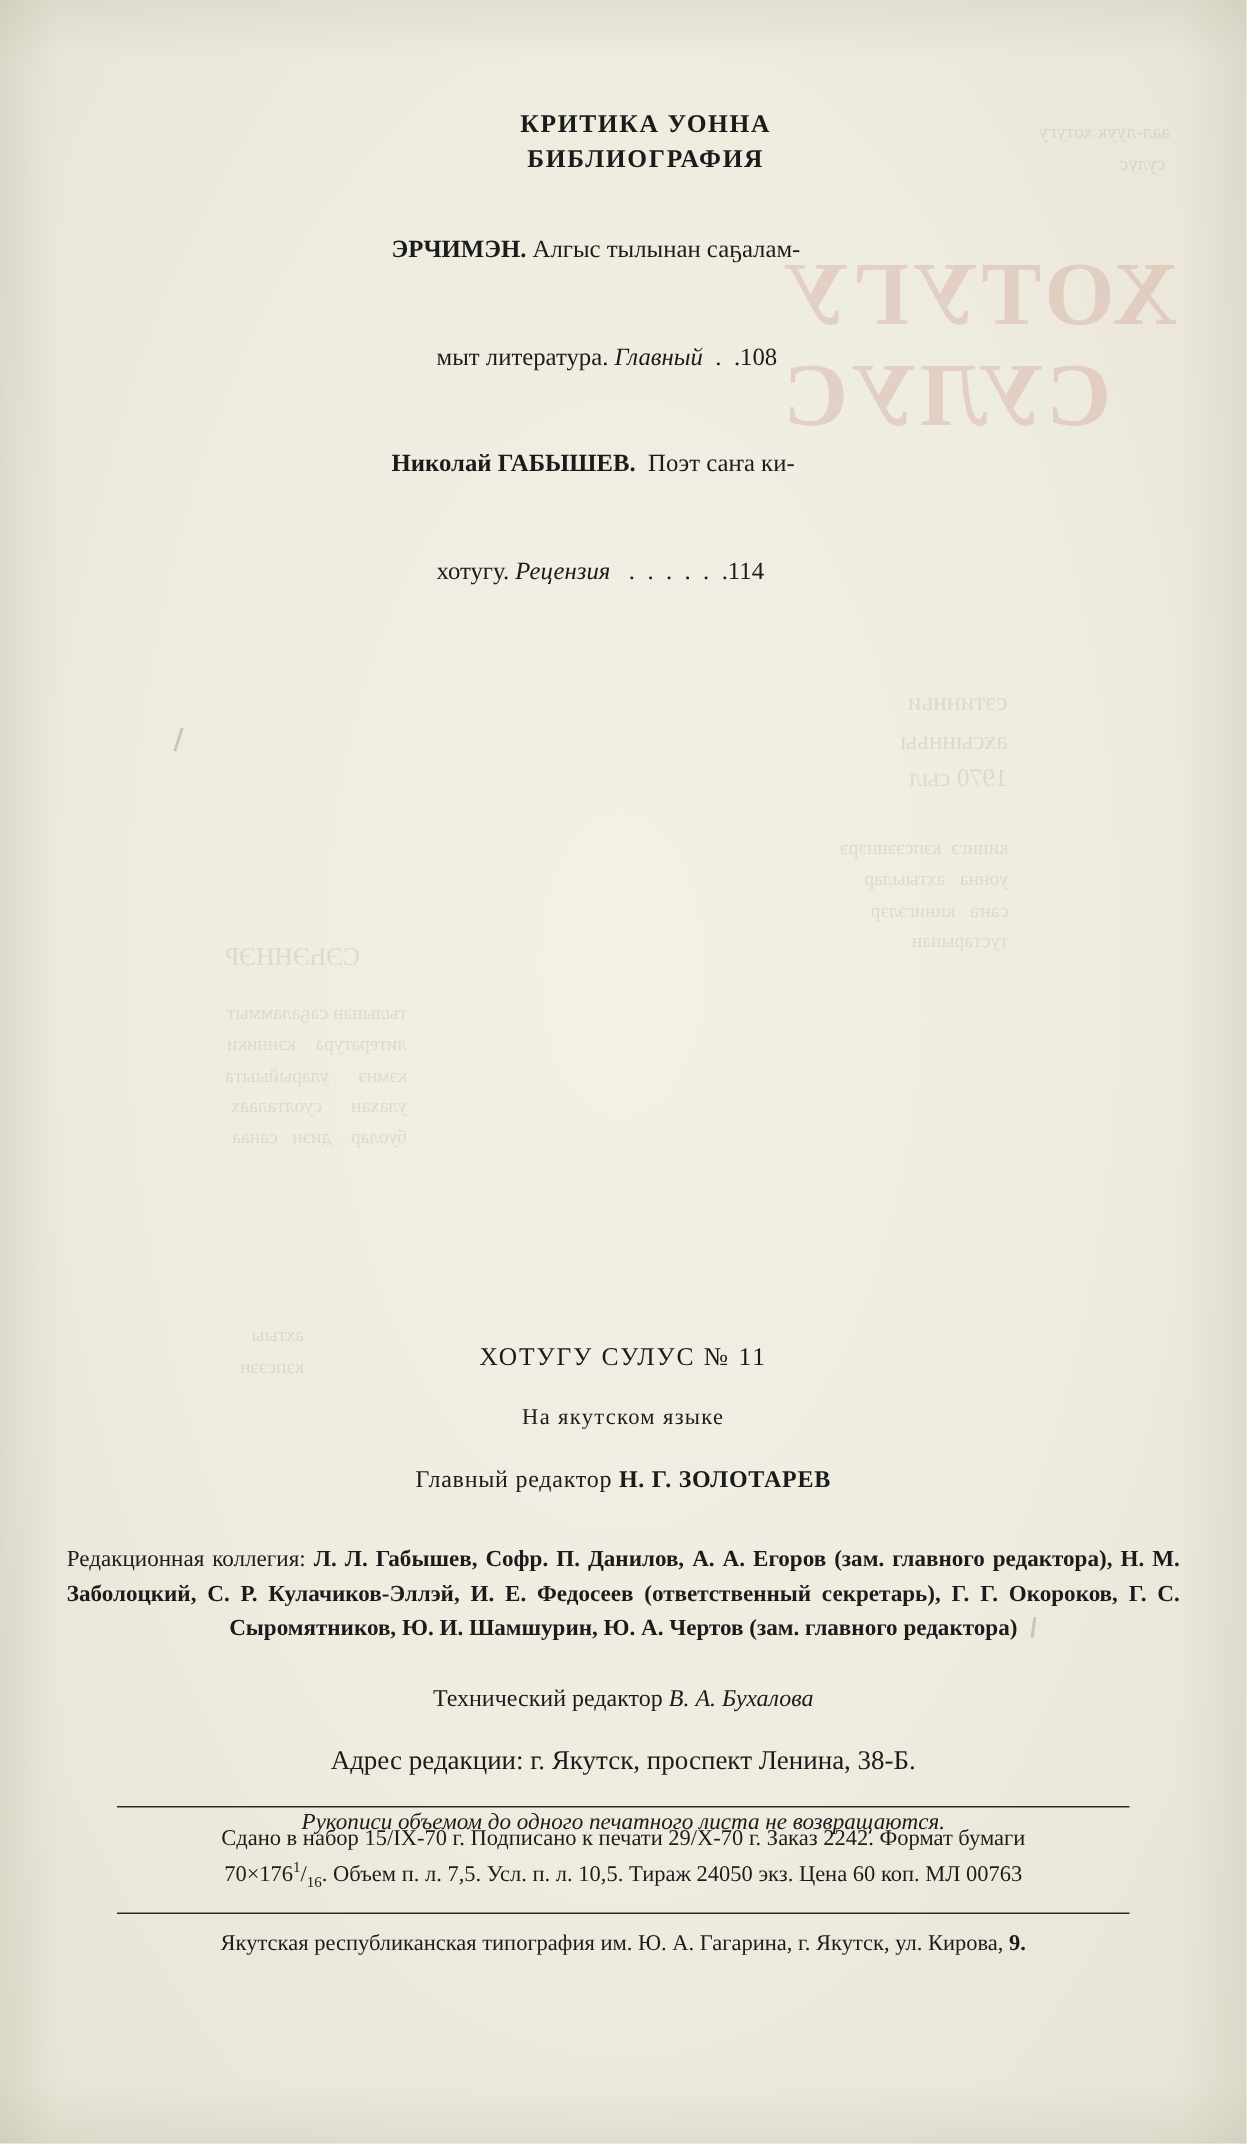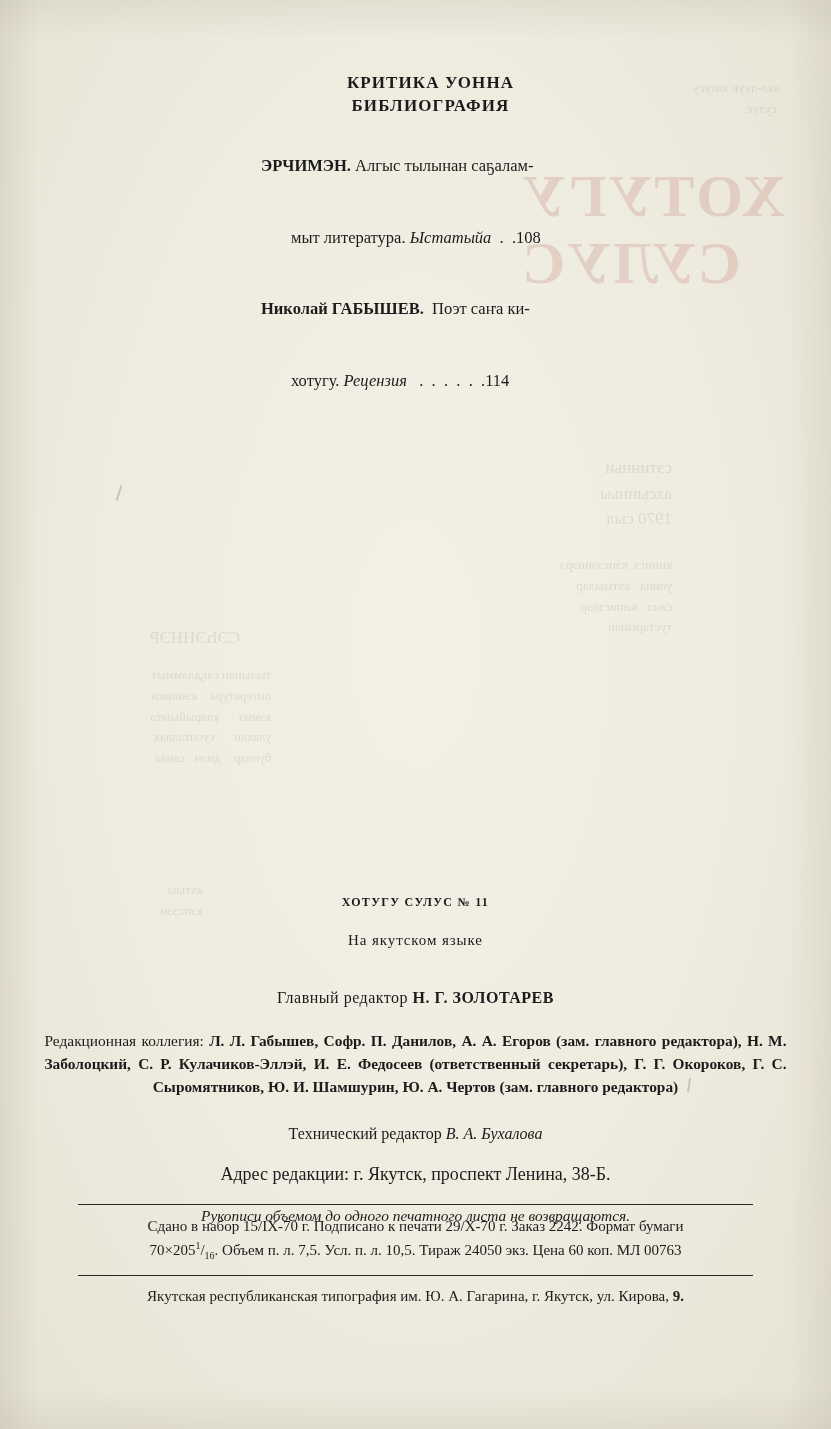--- a/index.html
+++ b/index.html
@@ -92,39 +92,39 @@
 
   
   .colophon {
     position: absolute;
     left: 0;
     top: 895px;
     width: 831px;
   }
   .col-title {
     text-align: center;
-    font-weight: bold;
-    font-size: 12px;
+    font-weight: normal;
+    font-size: 17px;
     letter-spacing: 1.3px;
   }
   .col-lang {
     text-align: center;
     font-size: 15px;
     letter-spacing: .9px;
     margin-top: 22px;
   }
   .col-editor {
     text-align: center;
     font-size: 16px;
     letter-spacing: .5px;
-    margin-top: 40px;
+    margin-top: 24px;
   }
   .col-editor .bold { font-weight: bold; }
   .col-board {
-    margin: 22px auto 0;
+    margin: 32px auto 0;
     width: 742px;
     font-size: 15.4px;
     line-height: 1.5;
     text-align: justify;
     text-align-last: center;
     font-family: Liberation Serif, serif;
   }
   .col-board .bold { font-weight: bold; }
   .col-tech {
     text-align: center;
@@ -225,21 +225,21 @@
     <div>БИБЛИОГРАФИЯ</div>
   </div>
 
   <div class="toc">
 
     <div class="toc-entry">
       <div class="toc-line">
         <span class="bold">ЭРЧИМЭН.</span><span> Алгыс тылынан саҕалам-</span>
       </div>
       <div class="toc-line toc-indent">
-        <span>мыт литература. </span><span class="ital">Ыстатыйа</span><span>  .  .</span><span class="pg">108</span>
+        <span>мыт литература. </span><span class="ital">Главный</span><span>  .  .</span><span class="pg">108</span>
       </div>
     </div>
 
     <div class="toc-entry">
       <div class="toc-line">
         <span class="bold">Николай ГАБЫШЕВ.</span><span>  Поэт саҥа ки-</span>
       </div>
       <div class="toc-line toc-indent">
         <span>хотугу. </span><span class="ital">Рецензия</span><span>   .  .  .  .  .  .</span><span class="pg">114</span>
       </div>
@@ -263,21 +263,21 @@
     </div>
     <div class="col-address">Адрес редакции: г. Якутск, проспект Ленина, 38-Б.</div>
     <div class="col-note">Рукописи объемом до одного печатного листа не возвращаются.</div>
   </div>
 
   <div class="rule rule-1"></div>
 
   <div class="imprint">
     <div>Сдано в набор 15/IX-70 г.   Подписано к печати 29/X-70 г.   Заказ 2242. Формат бумаги</div>
     <div>
-      <span>70×205</span><sup>1</sup>/<sub>16</sub><span>. Объем п. л. 7,5. Усл. п. л. 10,5.  Тираж 24050 экз.  Цена 60 коп. МЛ 00763</span>
+      <span>70×176</span><sup>1</sup>/<sub>16</sub><span>. Объем п. л. 7,5. Усл. п. л. 10,5.  Тираж 24050 экз.  Цена 60 коп. МЛ 00763</span>
     </div>
   </div>
 
   <div class="rule rule-2"></div>
 
   <div class="printer">
     <span>Якутская республиканская типография  им. Ю. А. Гагарина, г. Якутск, ул. Кирова, </span><span class="bold">9.</span>
   </div>
 
 </div>

